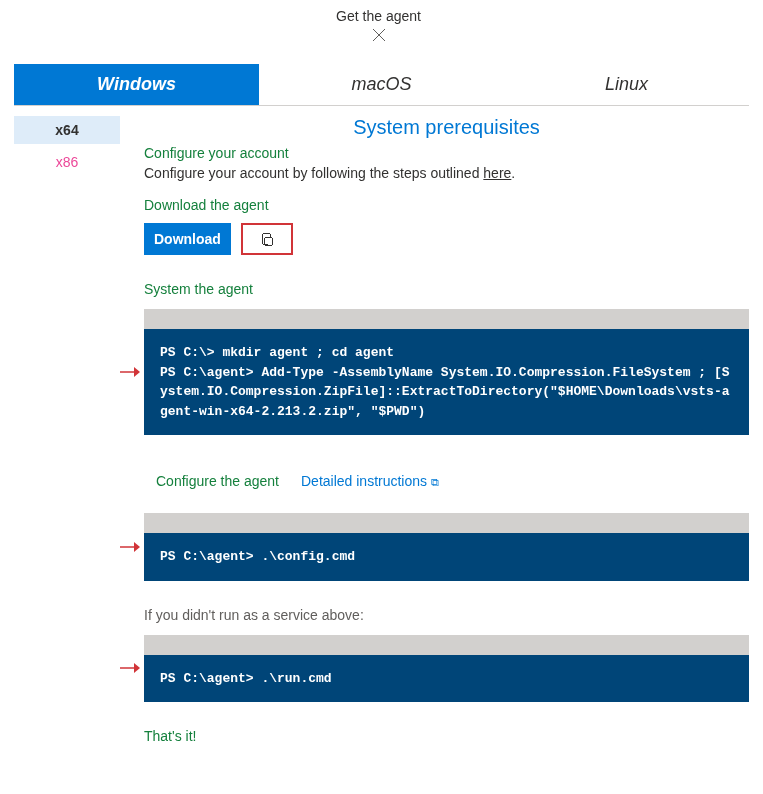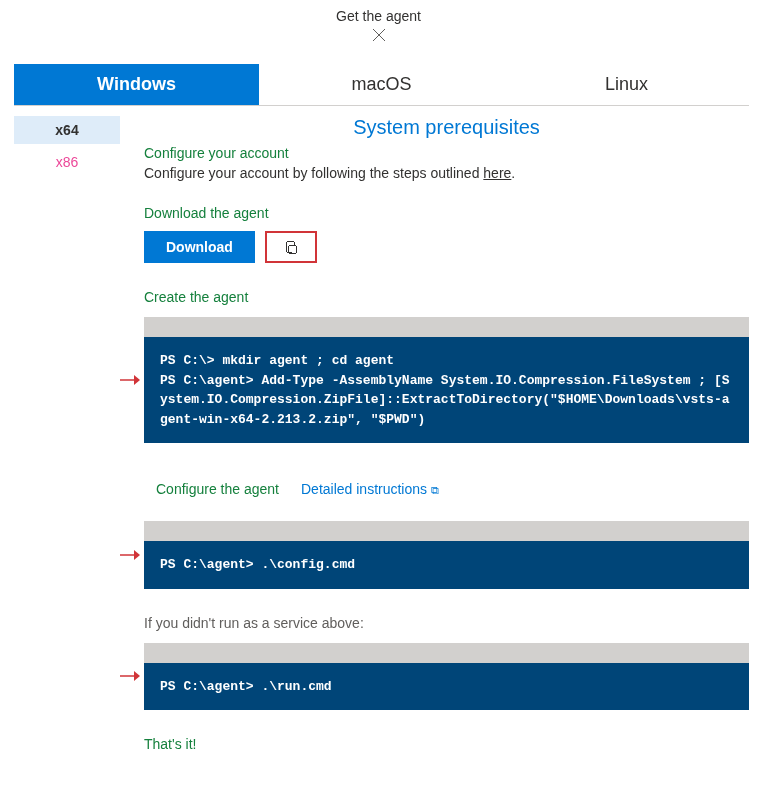--- a/index.html
+++ b/index.html
@@ -33,20 +33,21 @@
     border-bottom: 1px solid #d2d0ce;
     margin: 6px 14px 0 14px;
   }
   .tab {
     flex: 1;
     text-align: center;
     padding: 10px 3px;
     font-size: 18px;
     cursor: pointer;
     color: #323130;
+    font-style: italic;
   }
   .tab.active {
     background: #0078d4;
     color: #ffffff;
     font-weight: 600;
   }
   .body-area {
     display: flex;
     margin: 10px 14px 0 14px;
   }
@@ -81,34 +82,34 @@
   }
   h2.section {
     font-size: 14px;
     font-weight: 400;
     margin: 0 0 4px 0;
     color: #15803d;
   }
   .section-desc {
     font-size: 14px;
     color: #323130;
-    margin-bottom: 24px;
+    margin-bottom: 16px;
   }
   .section-desc .u { text-decoration: underline; cursor: pointer; }
   .dl-row {
     display: flex;
     gap: 10px;
     margin: 10px 0 26px 0;
     align-items: stretch;
   }
   .dl-btn {
     background: #0078d4;
     color: #fff;
     font-weight: 600;
-    padding: 8px 22px;
+    padding: 8px 10px;
     font-size: 14px;
     border: none;
     cursor: pointer;
   }
   .copy-btn {
     border: 2px solid #d13438;
     background: #fff;
     padding: 0 16px;
     cursor: pointer;
     display: flex;
@@ -190,21 +191,21 @@
     <h2 class="section">Download the agent</h2>
     <div class="dl-row">
       <button class="dl-btn">Download</button>
       <div class="copy-btn">
         <svg viewBox="0 0 16 16">
             <path d="M4 2 h7 v1 H4z M3 3 h1 v10 h-1z M11 3 h1 v3 h-1z M4 13 h5 v1 h-5z M6 6 h7 v1 h-7z M5 7 h1 v7 h-1z M13 7 h1 v7 h-1z M6 14 h7 v1 h-7z" fill="#323130"></path>
           </svg>
       </div>
     </div>
 
-    <h2 class="section">Create the agent</h2>
+    <h2 class="section">System the agent</h2>
     <div class="code-wrap">
       <div class="arrow">
           <svg viewBox="0 0 32 14">
             <line x1="0" y1="7" x2="26" y2="7" stroke="#d13438" stroke-width="1.5"></line>
             <polygon points="26,2 32,7 26,12" fill="#d13438"></polygon>
           </svg>
         </div>
       <div class="code-header"></div>
       <div class="code-body">PS C:\&gt; mkdir agent ; cd agent
 PS C:\agent&gt; Add-Type -AssemblyName System.IO.Compression.FileSystem ; [System.IO.Compression.ZipFile]::ExtractToDirectory("$HOME\Downloads\vsts-agent-win-x64-2.213.2.zip", "$PWD")</div>

